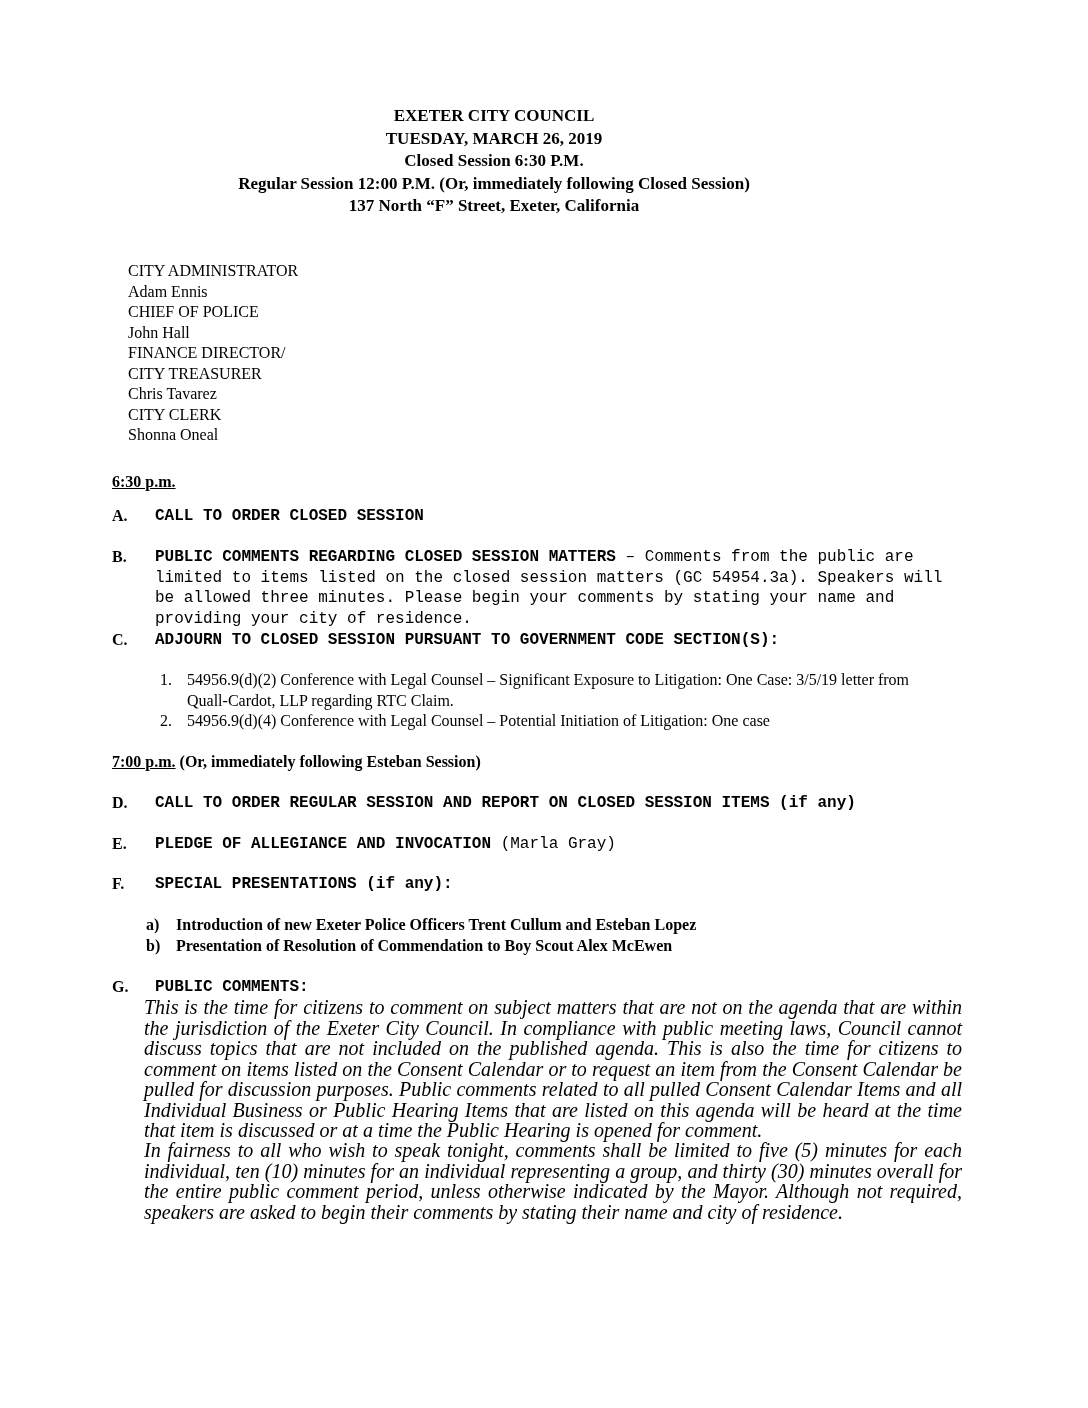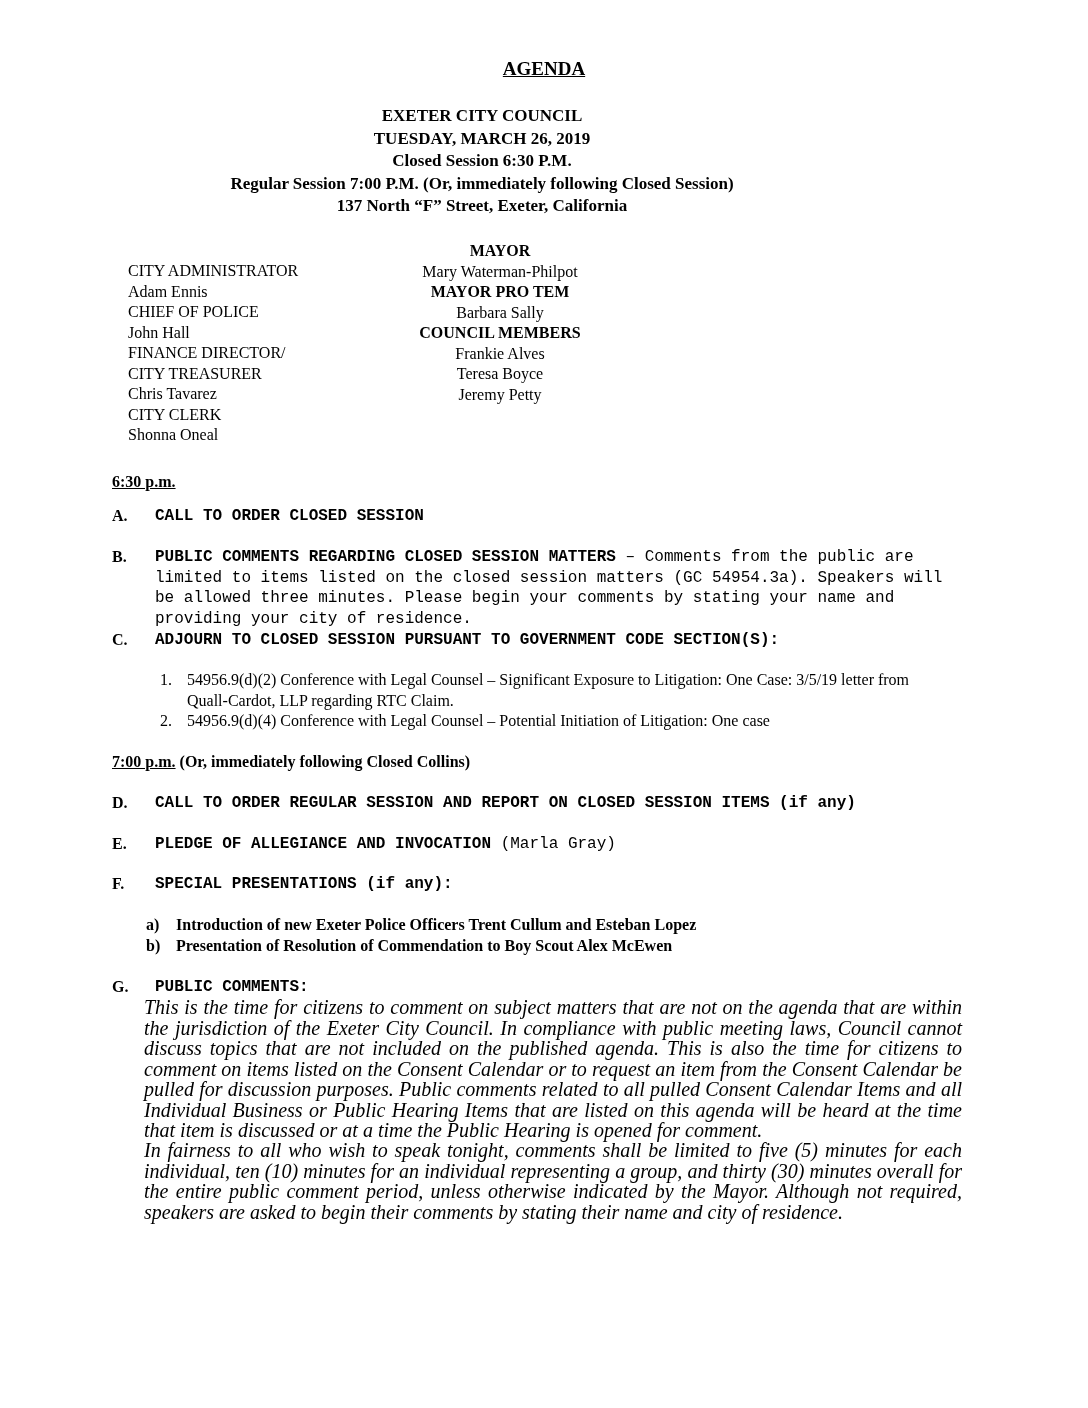--- a/index.html
+++ b/index.html
@@ -9,21 +9,21 @@
     color: #000; font-size: 16px; line-height: 20.5px;
   }
   .page { position: absolute; left: 0; top: 0; width: 1088px; height: 1408px; }
 
   .title {
     position: absolute; top: 59px; left: 0; width: 1088px; text-align: center;
     font-weight: bold; font-size: 19px; text-decoration: underline;
   }
   .header-block {
     position: absolute; top: 105px; left: 0; width: 964px; text-align: center;
-    font-weight: bold; font-size: 17px; line-height: 22.5px;
+    font-weight: bold; font-size: 17px; line-height: 22.5px; padding-left: 12px;
   }
   .header-block div { white-space: nowrap; }
 
   .col { position: absolute; font-size: 16px; line-height: 20.5px; white-space: nowrap; }
   .col-left { left: 128px; top: 261px; }
   .col-mid { left: 400px; top: 241px; width: 200px; text-align: center; }
   .col-right { left: 704px; top: 261px; }
   .bold { font-weight: bold; }
 
   .time-head { position: absolute; left: 112px; font-weight: bold; font-size: 16px; white-space: nowrap; }
@@ -45,52 +45,41 @@
   .italic-para {
     position: absolute; left: 144px; width: 818px; font-style: italic;
     font-size: 20px; line-height: 20.5px; text-align: justify;
   }
 </style>
 </head>
 <body>
 
 <div class="page">
 
-  <div class="title">AGENDA</div>
 
   <div class="header-block">
     <div>EXETER CITY COUNCIL</div>
     <div>TUESDAY, MARCH 26, 2019</div>
     <div>Closed Session 6:30 P.M.</div>
-    <div>Regular Session 7:00 P.M. (Or, immediately following Closed Session)</div>
+    <div>Regular Session 12:00 P.M. (Or, immediately following Closed Session)</div>
     <div>137 North “F” Street, Exeter, California</div>
   </div>
 
   <div class="col col-left">
     <div>CITY ADMINISTRATOR</div>
     <div>Adam Ennis</div>
     <div>CHIEF OF POLICE</div>
     <div>John Hall</div>
     <div>FINANCE DIRECTOR/</div>
     <div>CITY TREASURER</div>
     <div>Chris Tavarez</div>
     <div>CITY CLERK</div>
     <div>Shonna Oneal</div>
   </div>
 
-  <div class="col col-mid">
-    <div class="bold">MAYOR</div>
-    <div>Mary Waterman-Philpot</div>
-    <div class="bold">MAYOR PRO TEM</div>
-    <div>Barbara Sally</div>
-    <div class="bold">COUNCIL MEMBERS</div>
-    <div>Frankie Alves</div>
-    <div>Teresa Boyce</div>
-    <div>Jeremy Petty</div>
-  </div>
 
 
   <div class="time-head" style="top:472px;">
     <span class="u">6:30 p.m.</span>
   </div>
 
   <div class="item" style="top:506px;">
     <span class="letter">A.</span>
     <div class="body"><span class="head">CALL TO ORDER CLOSED SESSION</span></div>
   </div>
@@ -107,21 +96,21 @@
   <div class="sub" style="top:670px;">
     <span class="num">1.</span>
     <div class="txt">54956.9(d)(2) Conference with Legal Counsel – Significant Exposure to Litigation:  One Case:  3/5/19 letter from Quall-Cardot, LLP regarding RTC Claim.</div>
   </div>
   <div class="sub" style="top:711px;">
     <span class="num">2.</span>
     <div class="txt">54956.9(d)(4) Conference with Legal Counsel – Potential Initiation of Litigation:  One case</div>
   </div>
 
   <div class="time-head" style="top:752px;">
-    <span class="u">7:00 p.m.</span><span> (Or, immediately following Closed Collins)</span>
+    <span class="u">7:00 p.m.</span><span> (Or, immediately following Esteban Session)</span>
   </div>
 
   <div class="item" style="top:793px;">
     <span class="letter">D.</span>
     <div class="body"><span class="head">CALL TO ORDER REGULAR SESSION AND REPORT ON CLOSED SESSION ITEMS</span><span class="head"> (if any)</span></div>
   </div>
 
   <div class="item" style="top:834px;">
     <span class="letter">E.</span>
     <div class="body"><span class="head">PLEDGE OF ALLEGIANCE AND INVOCATION</span><span> (Marla Gray)</span></div>

